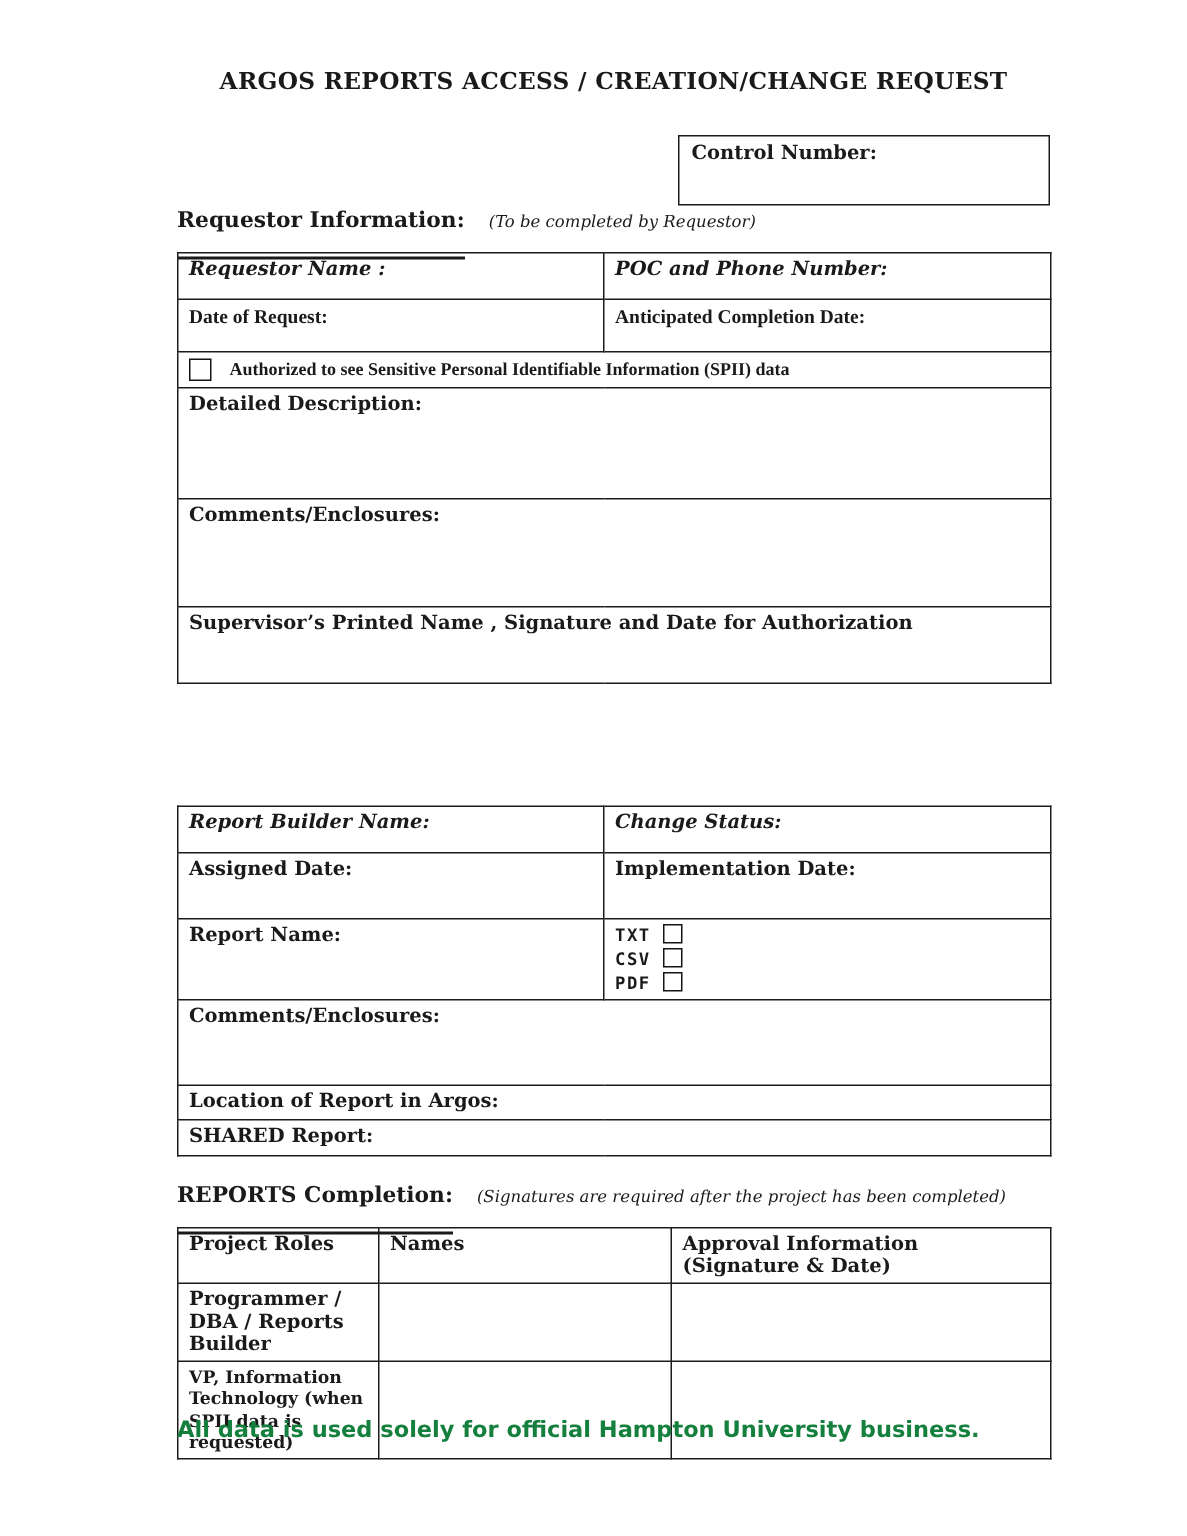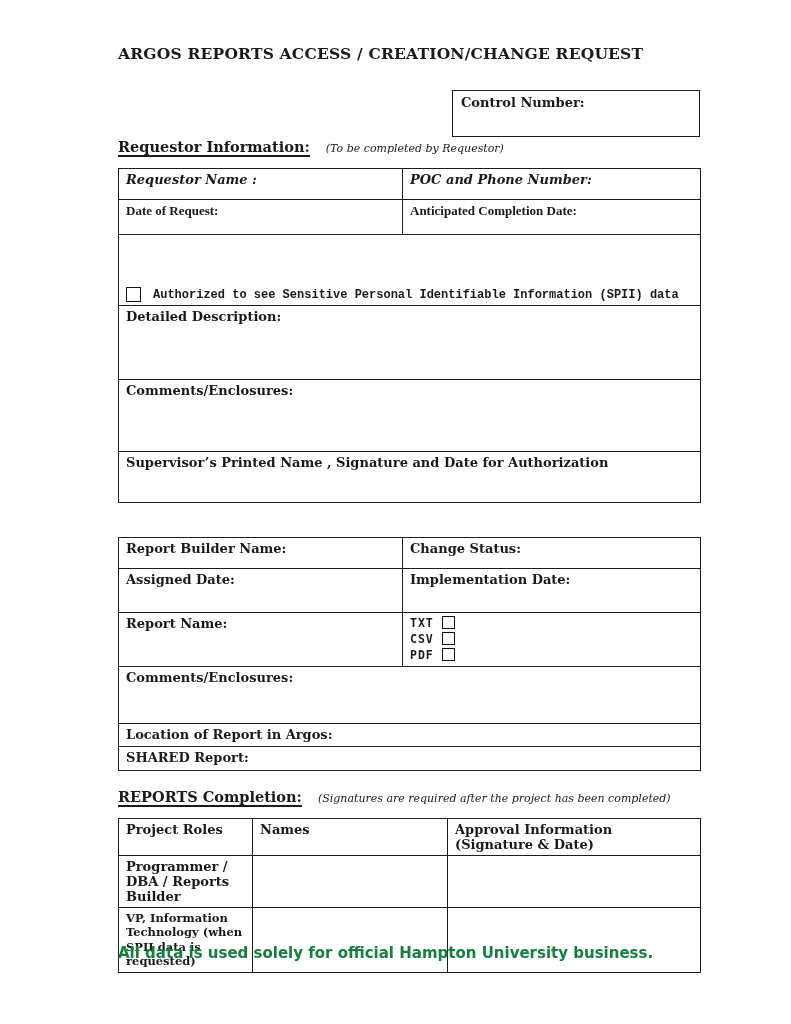--- a/index.html
+++ b/index.html
@@ -8,20 +8,21 @@
   .page {
     position: relative;
     width: 791px;
     height: 1024px;
     background: #ffffff;
     overflow: hidden;
   }
   .doc-title {
     position: absolute;
     left: 118px; top: 44px; width: 582px;
+    text-align: center;
     font-size: 15.5px;
     font-weight: bold;
     letter-spacing: 0.2px;
   }
   .control-box {
     position: absolute;
     left: 452px; top: 90px;
     width: 248px; height: 47px;
     border: 1.5px solid #1c1c1c;
     padding: 4px 8px;
@@ -33,21 +34,21 @@
     left: 118px;
     display: flex;
     align-items: baseline;
     gap: 16px;
     white-space: nowrap;
   }
   .section-heading .hd {
     font-size: 14.5px;
     font-weight: bold;
     border-bottom: 2px solid #1a1a1a;
-    padding-bottom: 0;
+    padding-bottom: 16px;
   }
   .section-heading .note {
     font-size: 11px;
     font-style: italic;
   }
   .hd1 { top: 138px; }
   .hd2 { top: 508px; }
   .hd3 { top: 788px; }
 
   table.form {
@@ -93,32 +94,31 @@
     flex: none;
   }
   .cb-row .cb { margin-right: 6px; }
   .cb-row .cb-label { margin-right: 15px; font-weight: bold; font-size: 13px; }
   .cb-row .cb-label:last-child { margin-right: 0; }
 
   .spii-row {
     display: flex;
     align-items: flex-end;
     gap: 12px;
-    font-family: Liberation Mono, monospace;
+    font-family: Liberation Serif, serif;
     font-size: 12px;
     font-weight: bold;
     padding-top: 1px;
-    margin-top: 48px;
   }
   .spii-row .cb { width: 15px; height: 15px; border-width: 1.5px; }
 
   #table-builder { top: 537px; }
   #table-builder col.c1 { width: 284px; }
   #table-builder col.c2 { width: 298px; }
-  #table-builder tr.r1 { height: 31px; }
+  #table-builder tr.r1 { height: 31px; font-style: italic; }
   #table-builder tr.r2 { height: 44px; }
   #table-builder tr.r3 { height: 51px; }
   #table-builder tr.r4 { height: 57px; }
   #table-builder tr.r5 { height: 23px; }
   #table-builder tr.r6 { height: 24px; }
 
   .fmt-col { padding-top: 2px !important; }
   .fmt-line {
     display: flex;
     align-items: center;

